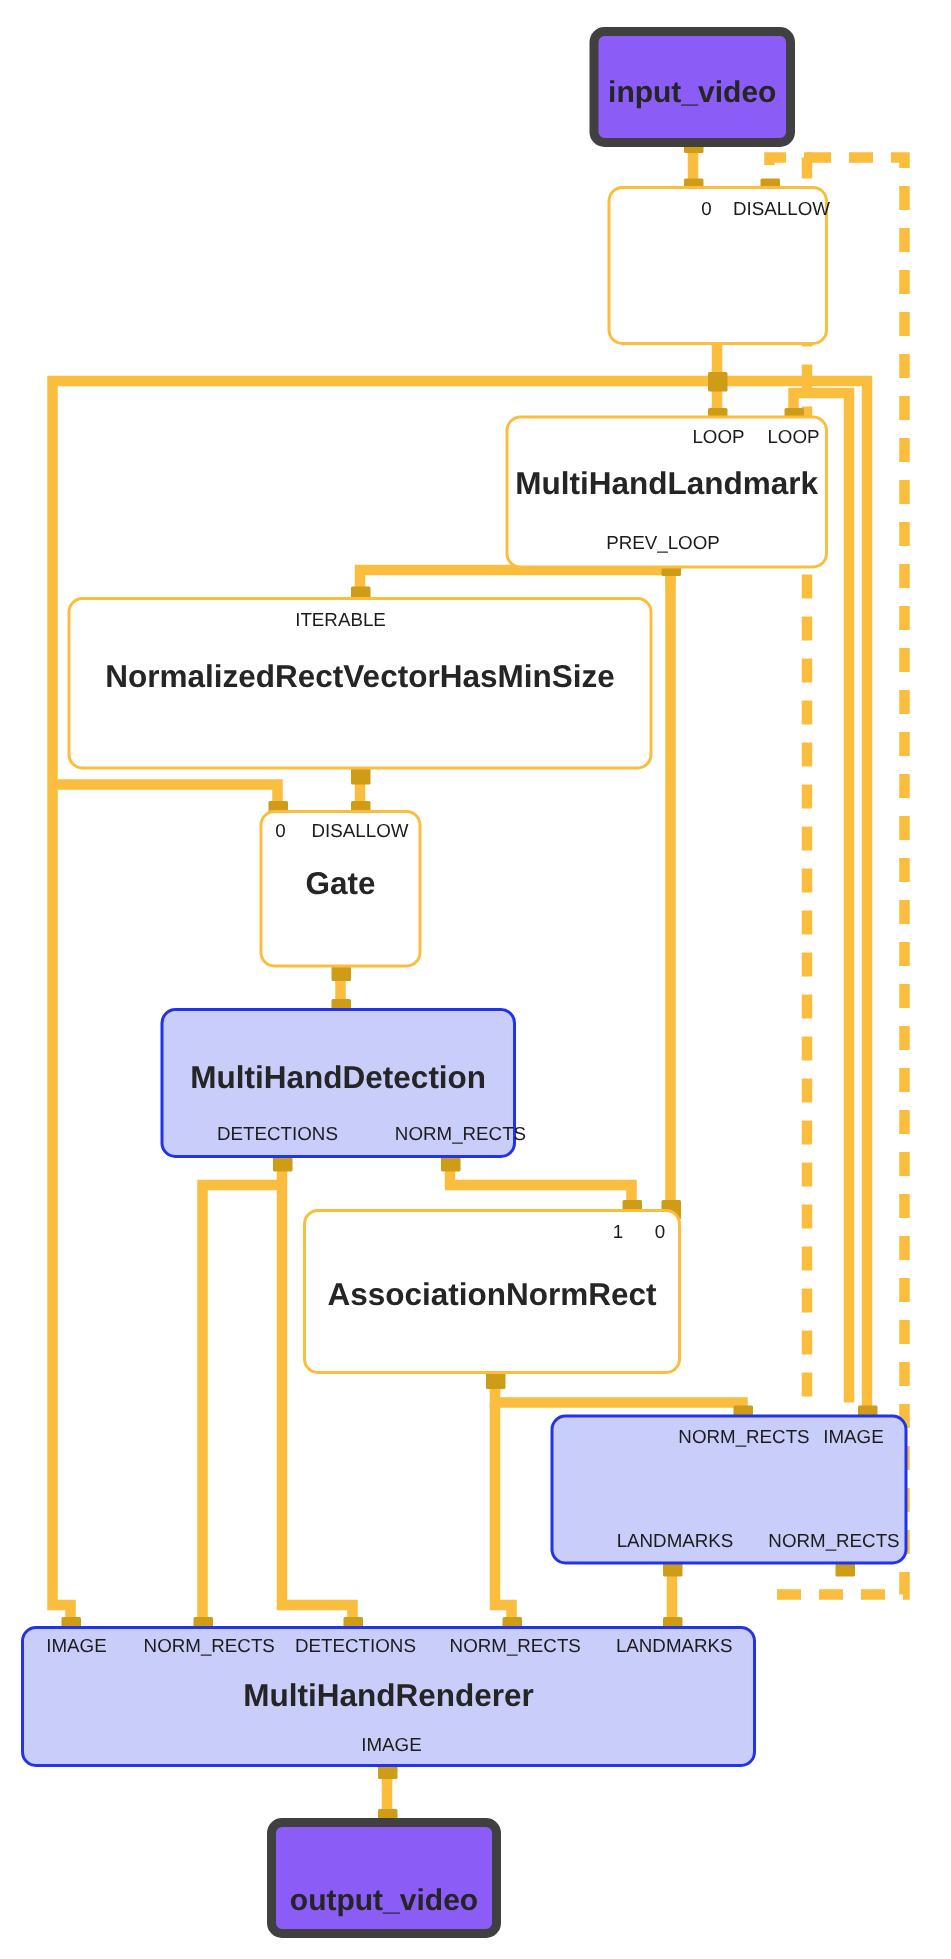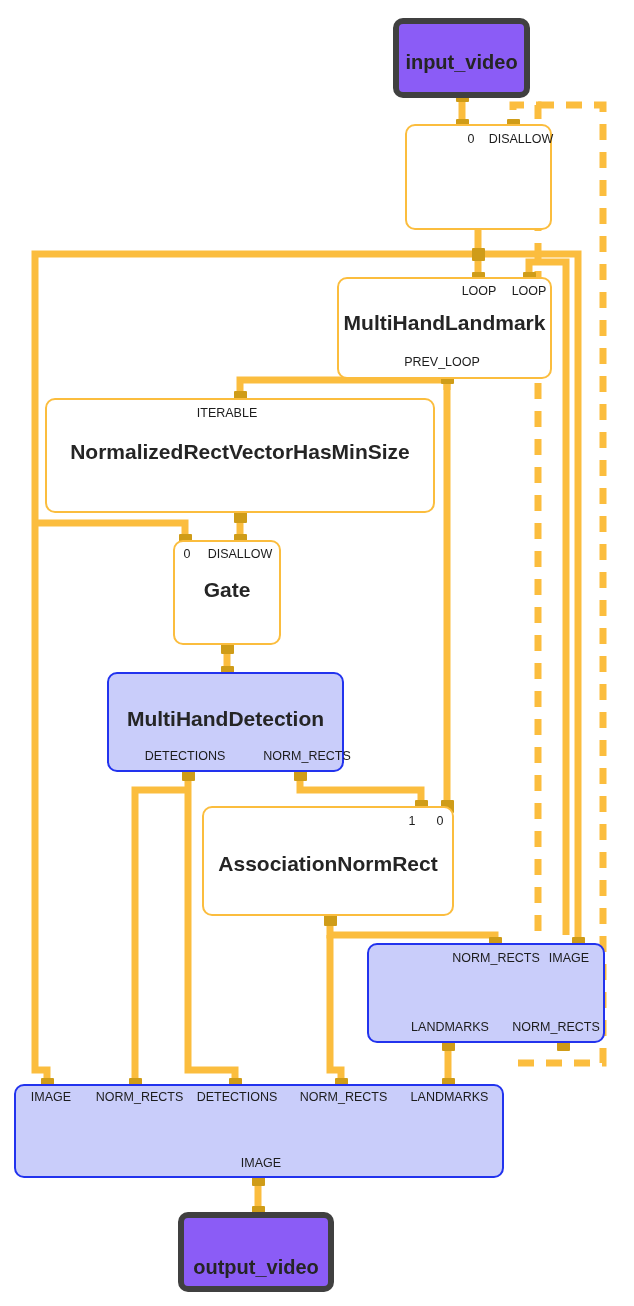--- a/index.html
+++ b/index.html
@@ -154,20 +154,21 @@
     <div class="port out" style="left:30px;top:75px;width:102px;">LANDMARKS</div>
     <div class="port out" style="left:136px;top:75px;width:102px;">NORM_RECTS</div>
   </div>
 
   <div class="node sub" style="left:14px;top:1084px;width:490px;height:94px;">
     <div class="port in" style="left:4px;top:4px;width:62px;">IMAGE</div>
     <div class="port in" style="left:73px;top:4px;width:101px;">NORM_RECTS</div>
     <div class="port in" style="left:177px;top:4px;width:88px;">DETECTIONS</div>
     <div class="port in" style="left:277px;top:4px;width:101px;">NORM_RECTS</div>
     <div class="port in" style="left:383px;top:4px;width:101px;">LANDMARKS</div>
+    <div class="node-title" style="top:33px;">MultiHandRenderer</div>
     <div class="port out" style="left:195px;top:70px;width:100px;">IMAGE</div>
   </div>
 
   <div class="node io" style="left:178px;top:1212px;width:156px;height:80px;">
     <div class="node-title" style="top:27px;margin-top:11px;">output_video</div>
   </div>
 
 </div>
 
 </body></html>

